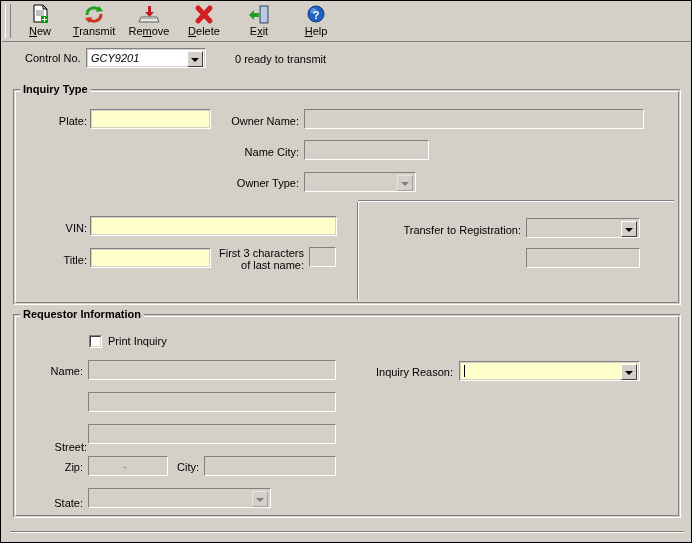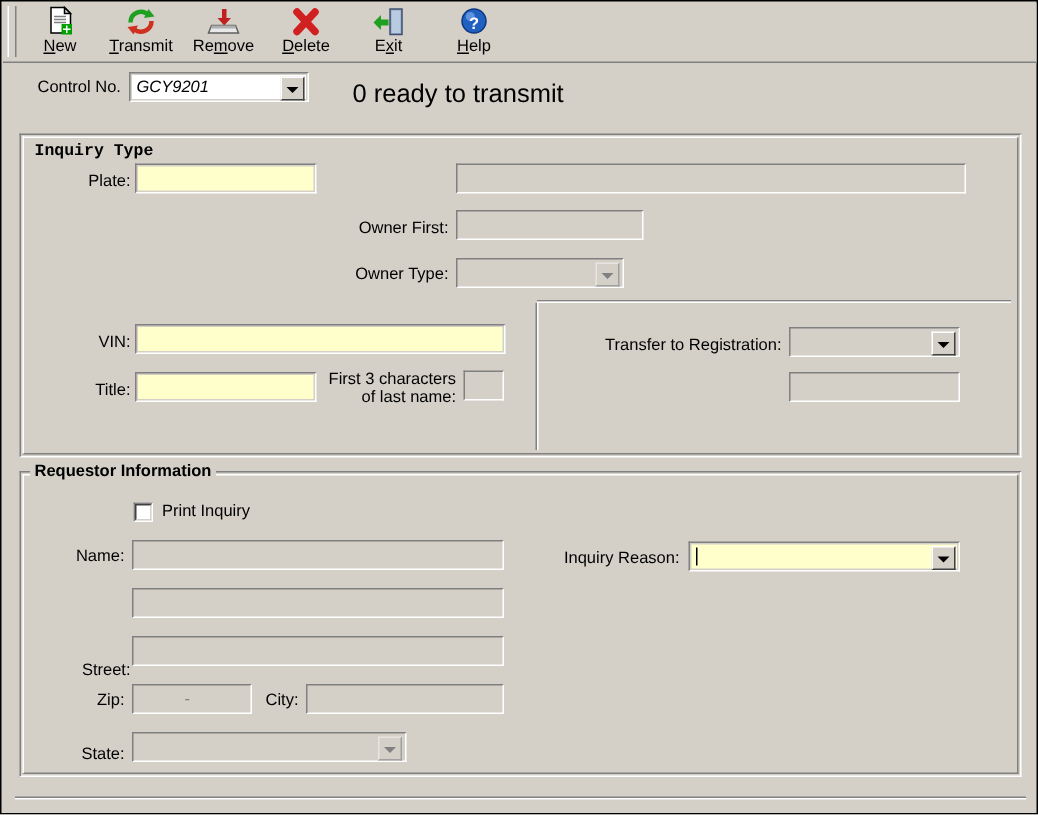--- a/index.html
+++ b/index.html
@@ -123,21 +123,21 @@
   .combo-arrow.flat i { border-top-color: #808080; }
 
   .caret {
     display: inline-block;
     width: 1px;
     height: 12px;
     background: #000;
     margin-right: 1px;
   }
 
-  #ready-text { position: absolute; left: 222px; top: 52px; font-size: 17px; padding-left: 12px; }
+  #ready-text { position: absolute; left: 222px; top: 52px; font-size: 11px; padding-left: 12px; }
 
   
   .groupbox {
     position: absolute;
     box-sizing: border-box;
     border-top: 1px solid #808080;
     border-left: 1px solid #808080;
     border-right: 1px solid #ffffff;
     border-bottom: 1px solid #ffffff;
   }
@@ -300,35 +300,36 @@
     <div class="field-inner bg-white">GCY9201</div>
     <div class="combo-arrow">
         <i></i>
       </div>
   </div>
   <span id="ready-text" class="lbl">0 ready to transmit</span>
 
   <div class="groupbox" style="left:12px; top:88px; width:668px; height:216px;">
     <div class="gb-inner"></div>
   </div>
-  <span class="gb-title" style="left:19px; top:94px;font-family:Liberation Mono, monospace;">Inquiry Type</span>
+  <span class="gb-title" style="left:19px; top:82px;">Inquiry Type</span>
 
   <div class="h-div" style="left:357px; top:199px; width:316px;"></div>
   <div class="v-div" style="left:356px; top:201px; height:98px;"></div>
 
   <span class="lbl right" style="left:20px; top:114px; width:66px;">Plate:</span>
   <div class="textbox" style="left:89px; top:108px; width:121px; height:20px;">
     <div class="field-inner bg-yellow"></div>
   </div>
 
+  <span class="lbl right" style="left:150px; top:114px; width:148px;">Owner Name:</span>
   <div class="textbox" style="left:303px; top:108px; width:340px; height:20px;">
     <div class="field-inner bg-gray"></div>
   </div>
 
-  <span class="lbl right" style="left:150px; top:145px; width:148px;">Owner First:</span>
+  <span class="lbl right" style="left:150px; top:145px; width:148px;">Name City:</span>
   <div class="textbox" style="left:303px; top:139px; width:125px; height:20px;">
     <div class="field-inner bg-gray"></div>
   </div>
 
   <span class="lbl right" style="left:150px; top:176px; width:148px;">Owner Type:</span>
   <div class="combo" style="left:303px; top:171px; width:112px; height:20px;">
     <div class="field-inner bg-gray"></div>
     <div class="combo-arrow flat">
         <i></i>
       </div>

